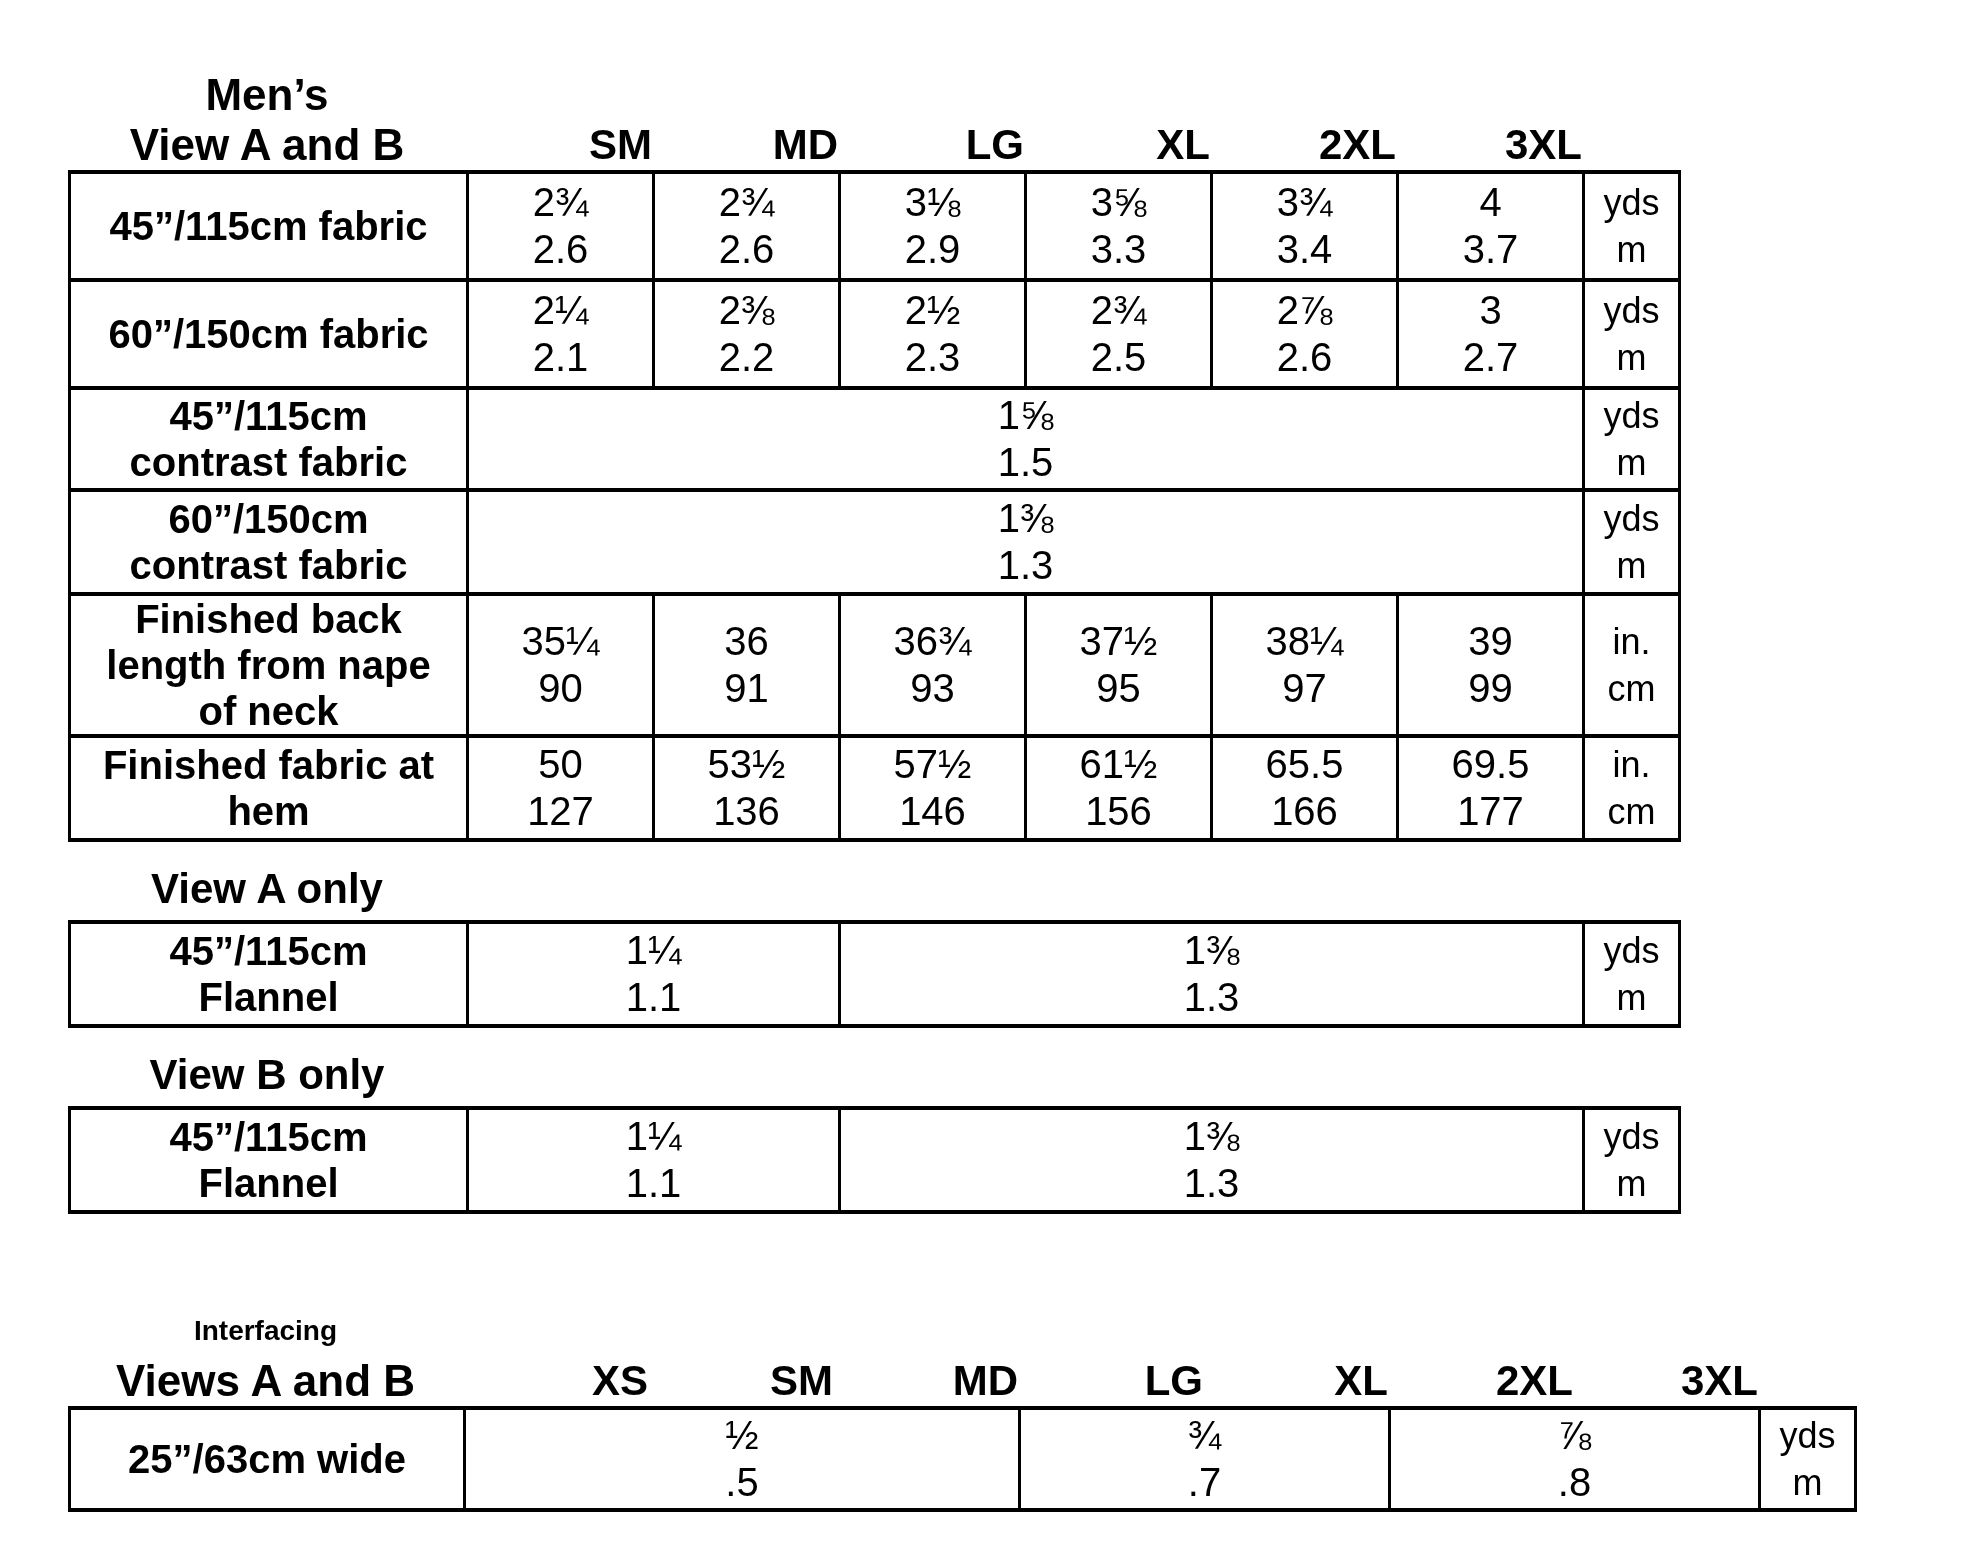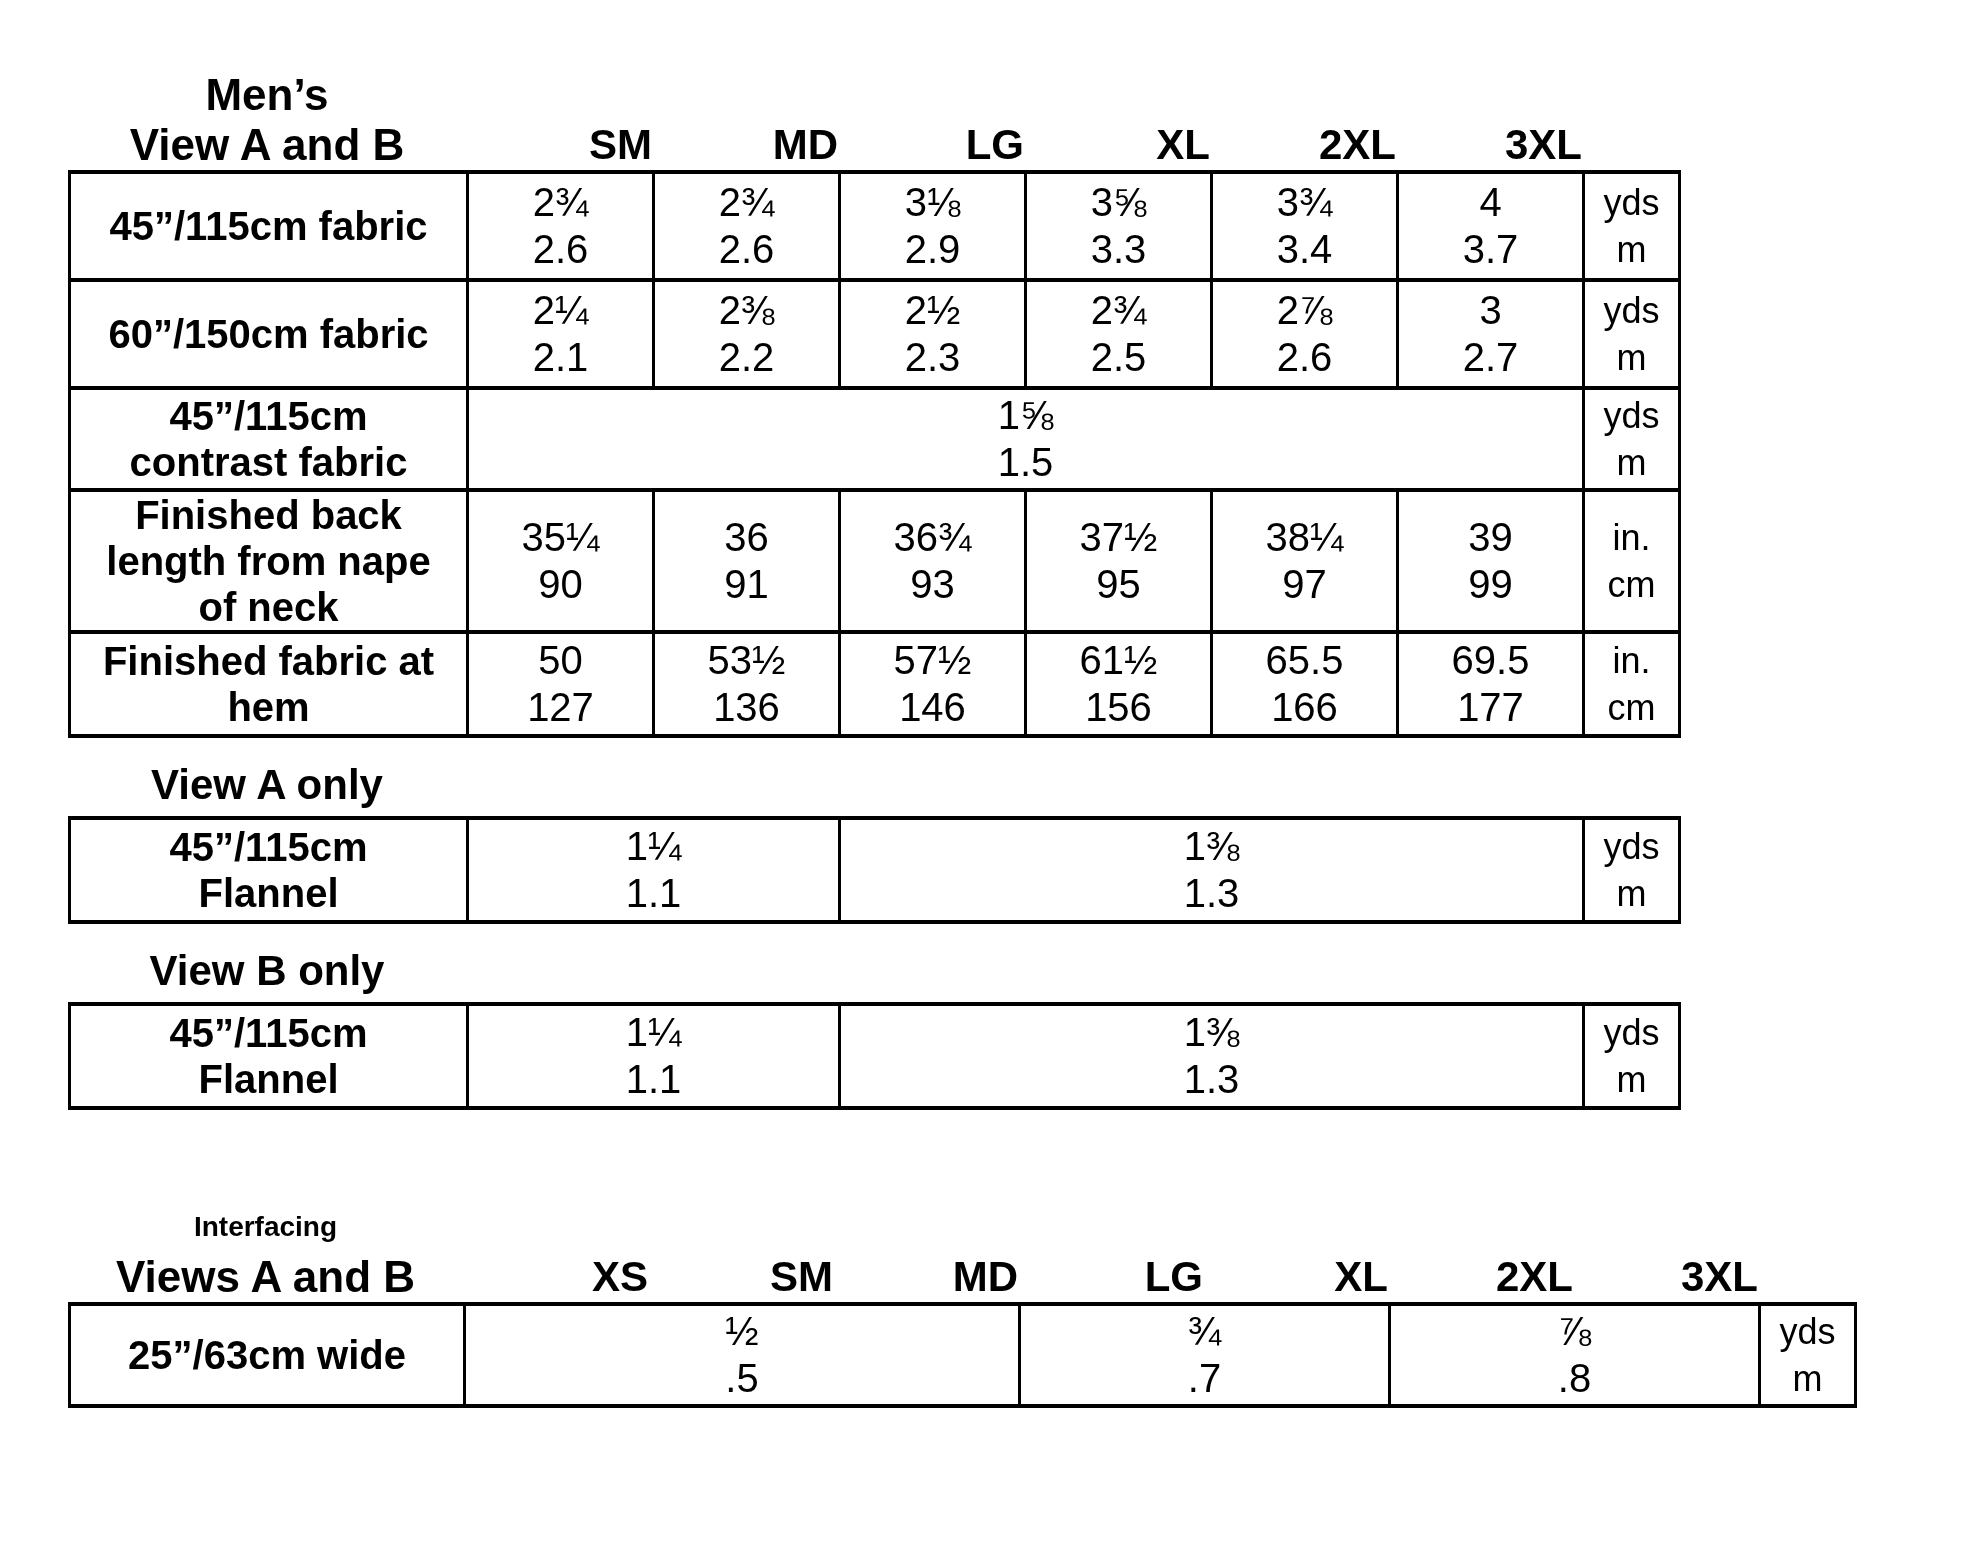--- a/index.html
+++ b/index.html
@@ -139,20 +139,34 @@
           </td>
     </tr>
     <tr class="h98">
       <td class="lbl">
             <div>45”/115cm</div>
             <div>contrast fabric</div>
           </td>
       <td class="val" colspan="6">
             <div>1⅝</div>
             <div>1.5</div>
+          </td>
+      <td class="unit">
+            <div>yds</div>
+            <div>m</div>
+          </td>
+    </tr>
+    <tr class="h100">
+      <td class="lbl">
+            <div>60”/150cm</div>
+            <div>contrast fabric</div>
+          </td>
+      <td class="val" colspan="6">
+            <div>1⅜</div>
+            <div>1.3</div>
           </td>
       <td class="unit">
             <div>yds</div>
             <div>m</div>
           </td>
     </tr>
     <tr class="h136">
       <td class="lbl">
             <div>Finished back</div>
             <div>length from nape</div>

